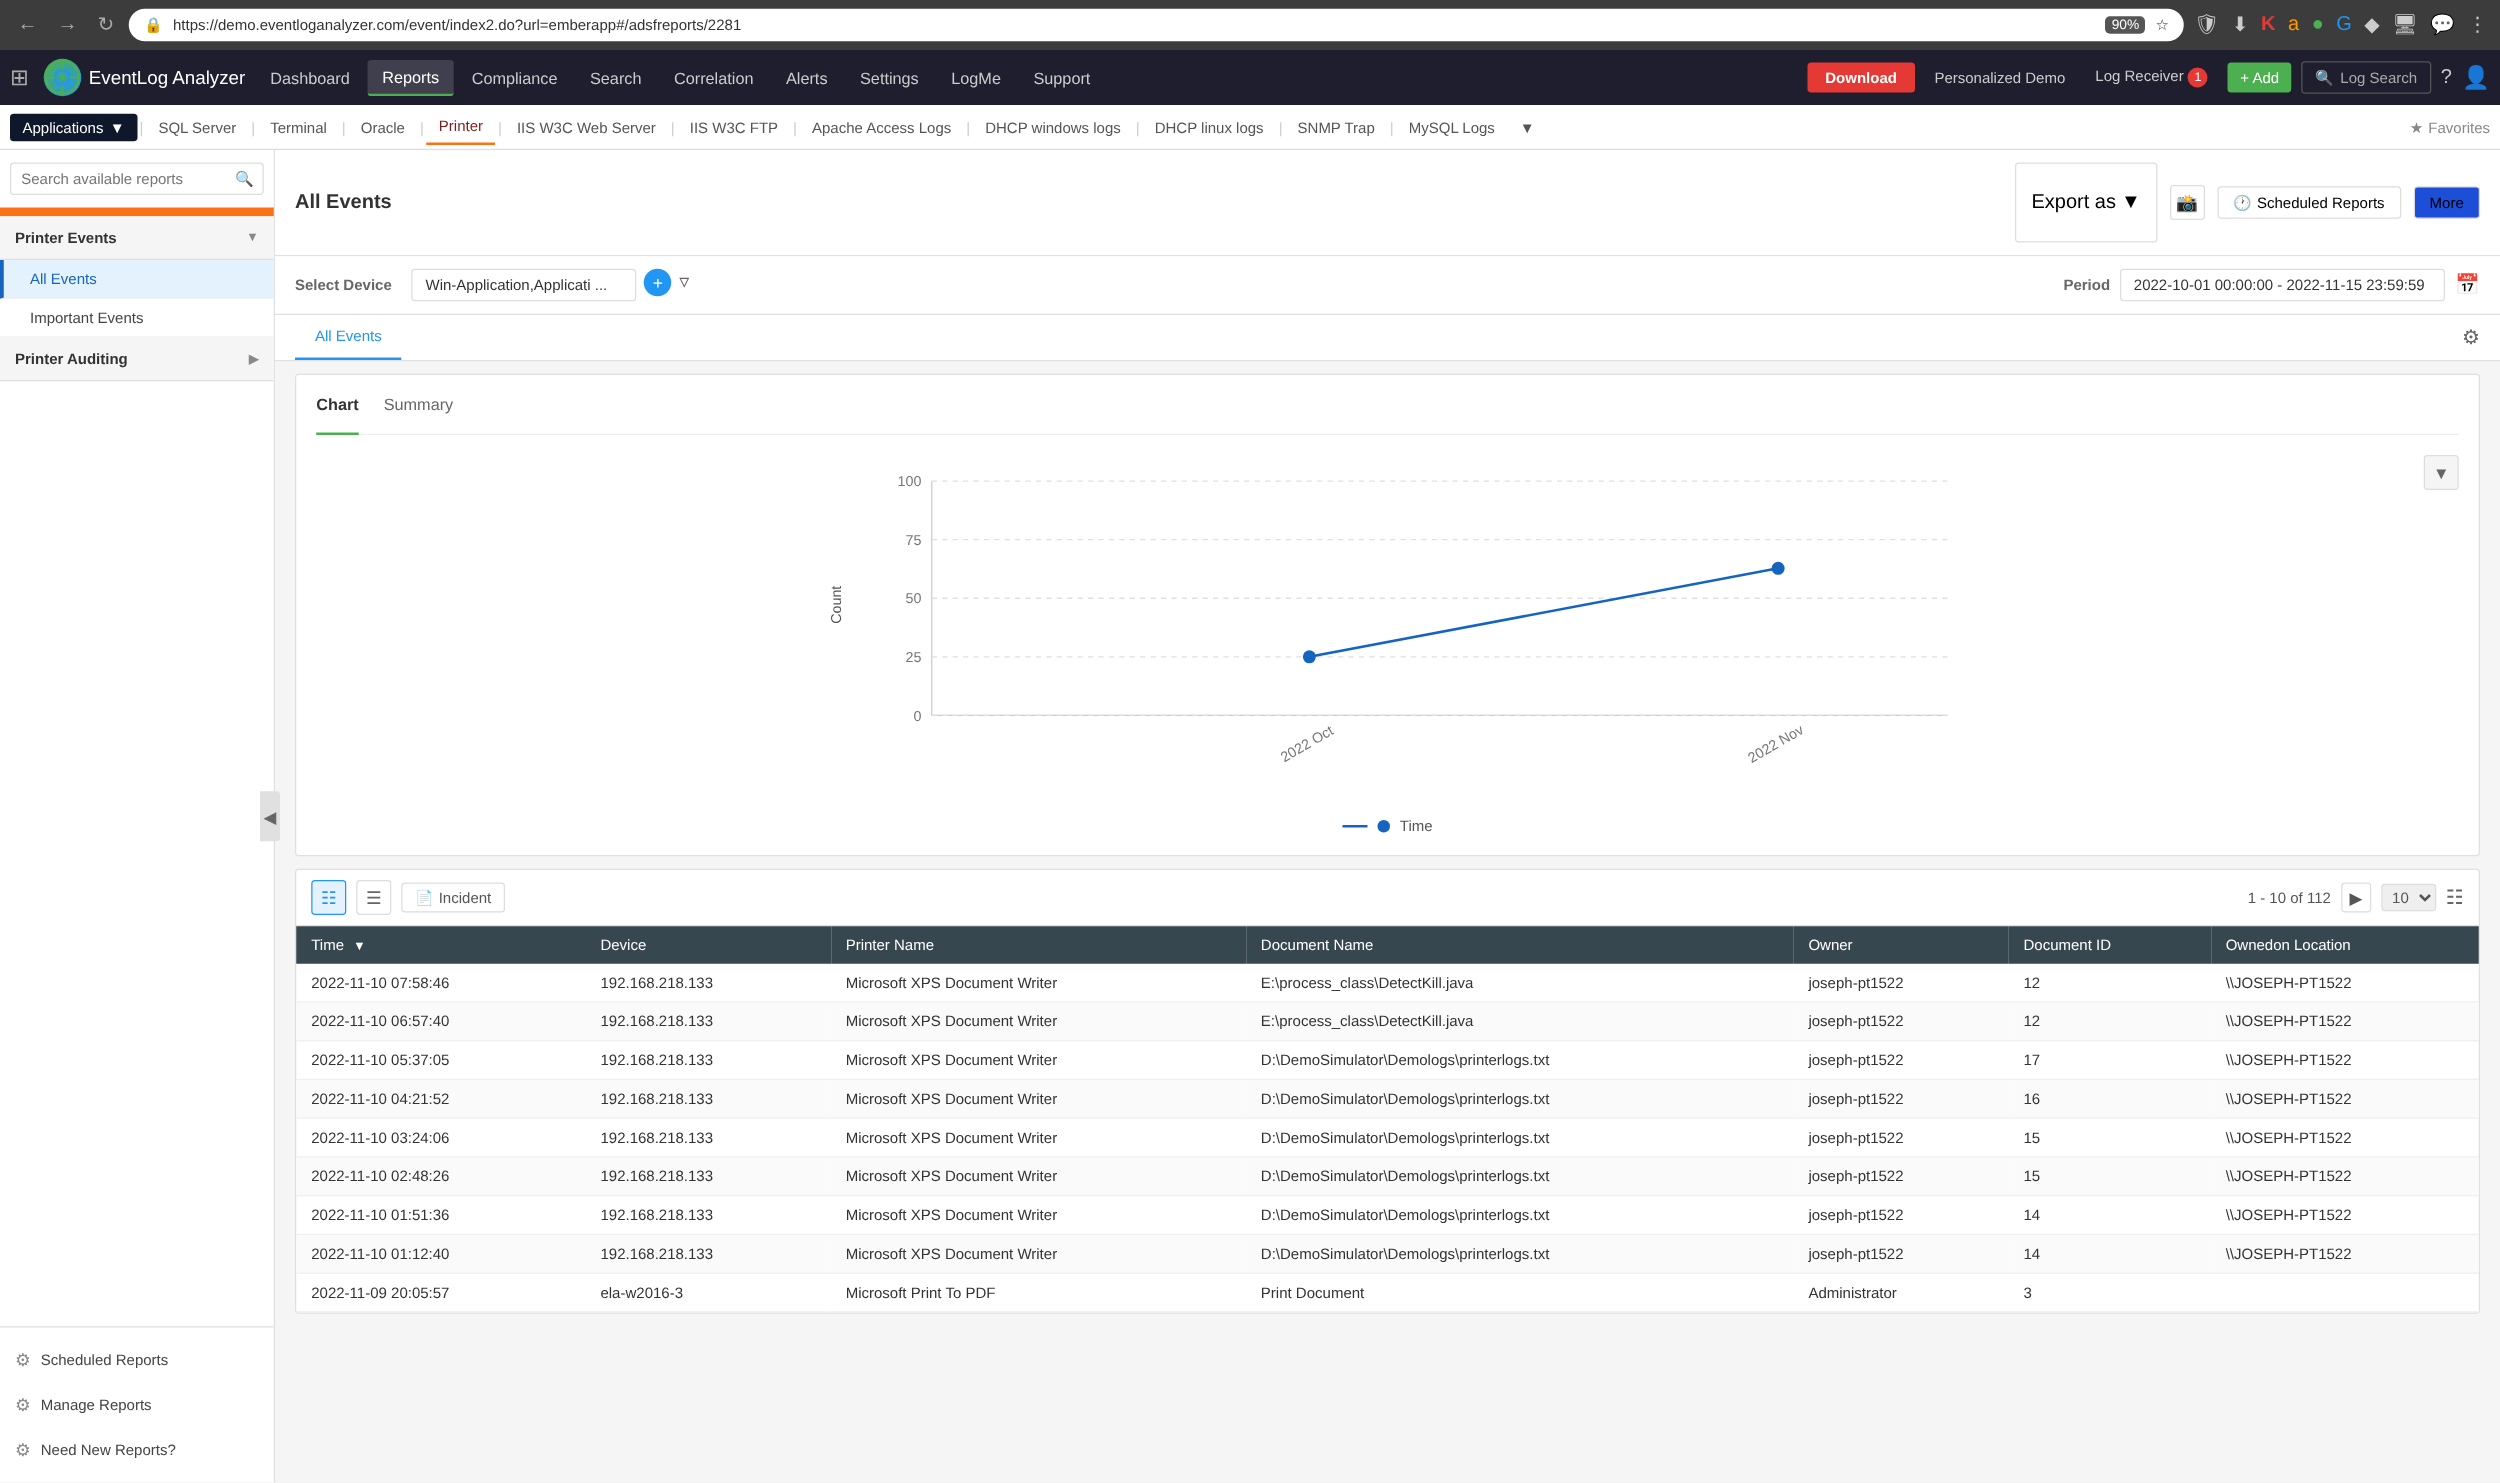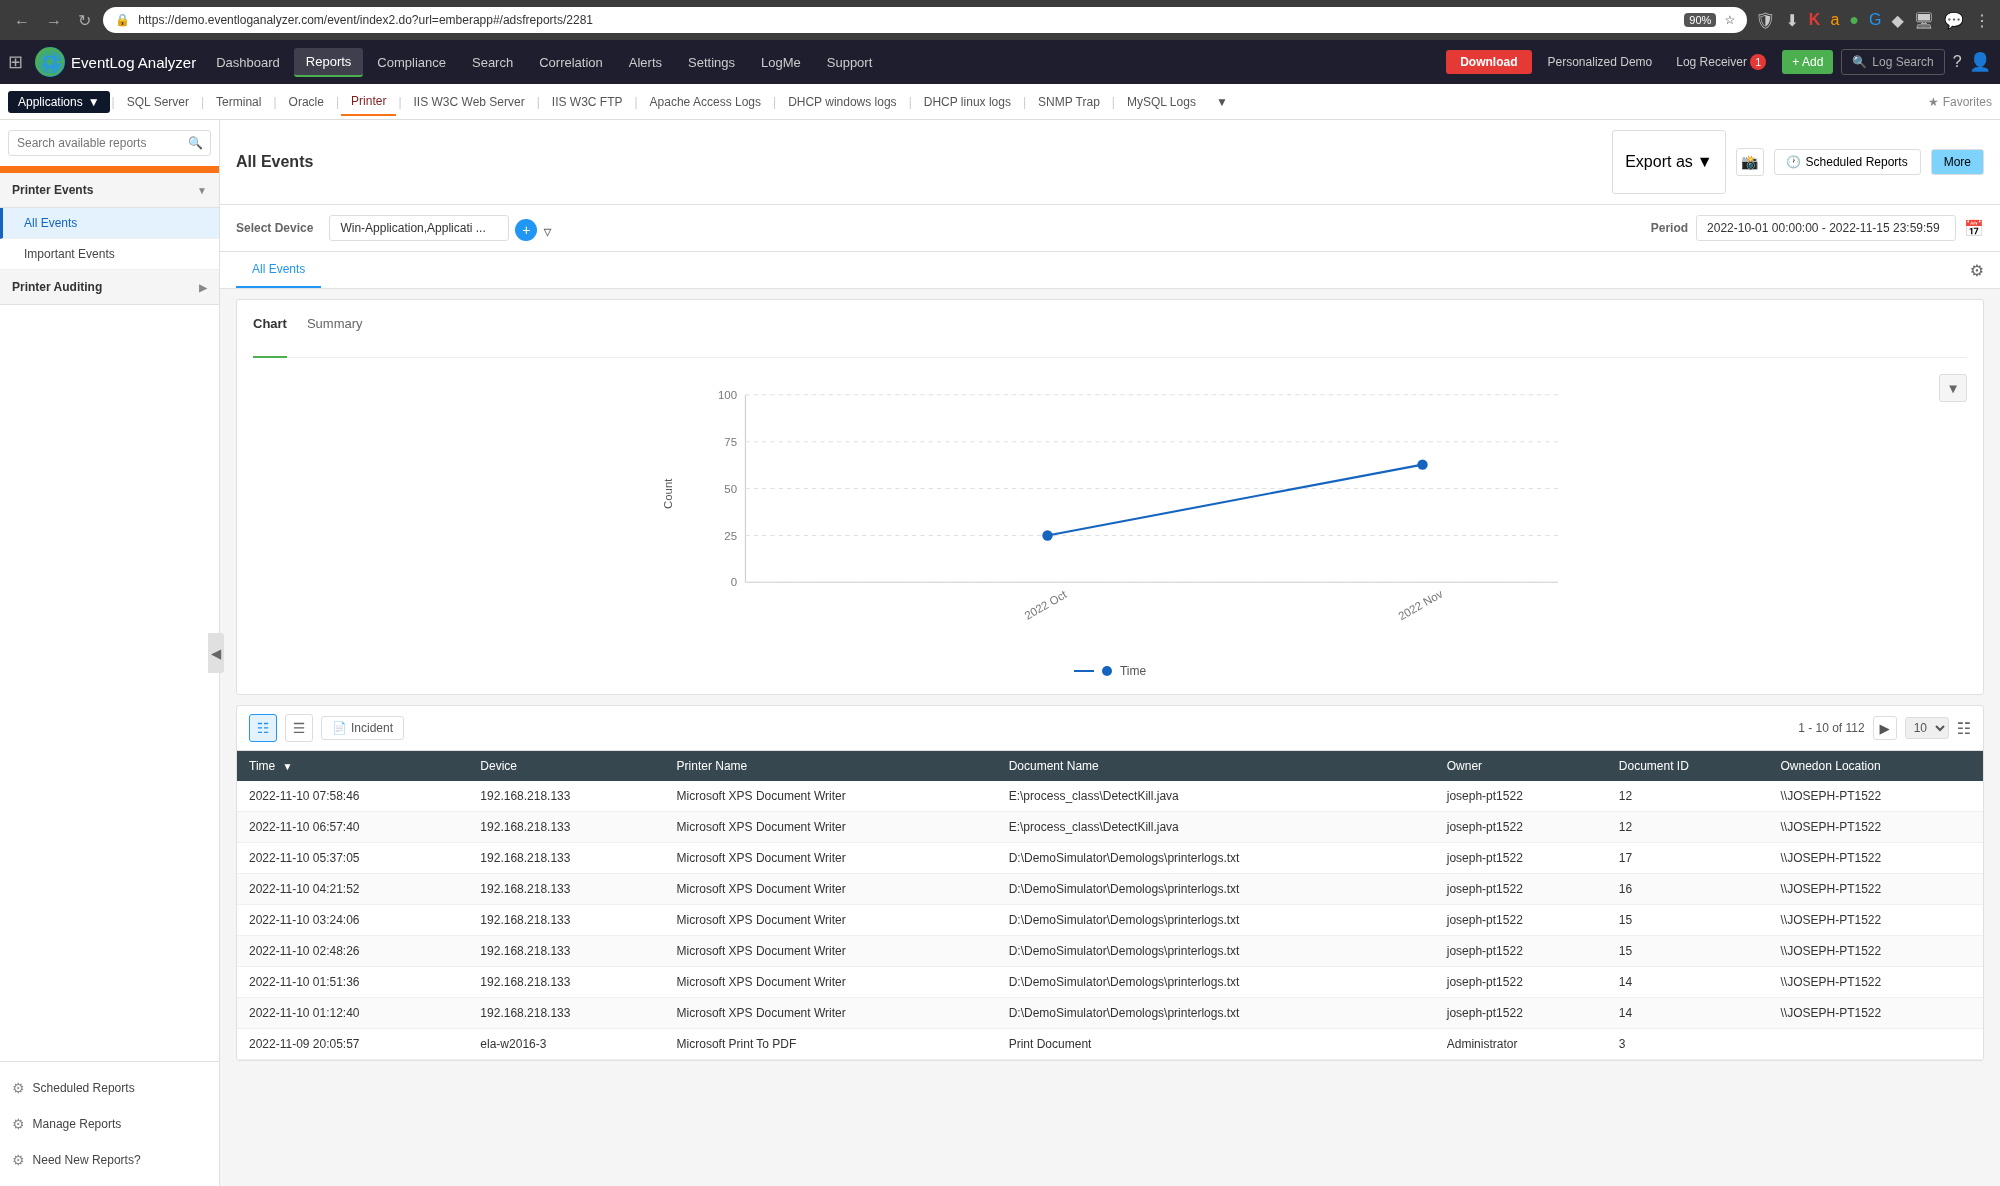--- a/index.html
+++ b/index.html
@@ -240,21 +240,21 @@
       border: 1px solid #ddd;
       padding: 5px 12px;
       border-radius: 3px;
       font-size: 12px;
       cursor: pointer;
       display: flex;
       align-items: center;
       gap: 4px;
     }
     .more-btn {
-      background: #7dd3fc;
+      background: #1d4ed8;
       border: 1px solid #ddd;
       padding: 5px 12px;
       border-radius: 3px;
       font-size: 12px;
       cursor: pointer;
       display: flex;
       align-items: center;
       gap: 4px;
     }
 
@@ -263,21 +263,21 @@
       background: #fff;
       padding: 10px 16px;
       display: flex;
       align-items: center;
       gap: 16px;
       border-bottom: 1px solid #e0e0e0;
     }
     .filter-label { font-size: 12px; color: #666; font-weight: 700; }
     .filter-device {
       display: flex;
-      align-items: flex-end;
+      align-items: flex-start;
       gap: 6px;
     }
     .device-dropdown {
       border: 1px solid #ddd;
       border-radius: 3px;
       padding: 5px 10px;
       font-size: 12px;
       background: #fff;
       color: #333;
       min-width: 180px;
@@ -338,21 +338,21 @@
       margin: 10px 16px;
       border: 1px solid #e0e0e0;
       border-radius: 3px;
       padding: 16px;
     }
     .chart-tabs { display: flex; gap: 20px; margin-bottom: 16px; border-bottom: 1px solid #eee; padding-bottom: 8px; }
     .chart-tab {
       font-size: 13px;
       cursor: pointer;
       color: #666;
-      padding-bottom: 18px;
+      padding-bottom: 8px;
     }
     .chart-tab.active { color: #333; font-weight: bold; border-bottom: 2px solid #4caf50; margin-bottom: -9px; }
     .chart-area {
       position: relative;
       height: 280px;
     }
     .chart-collapse-btn {
       position: absolute;
       right: 0;
       top: 0;

